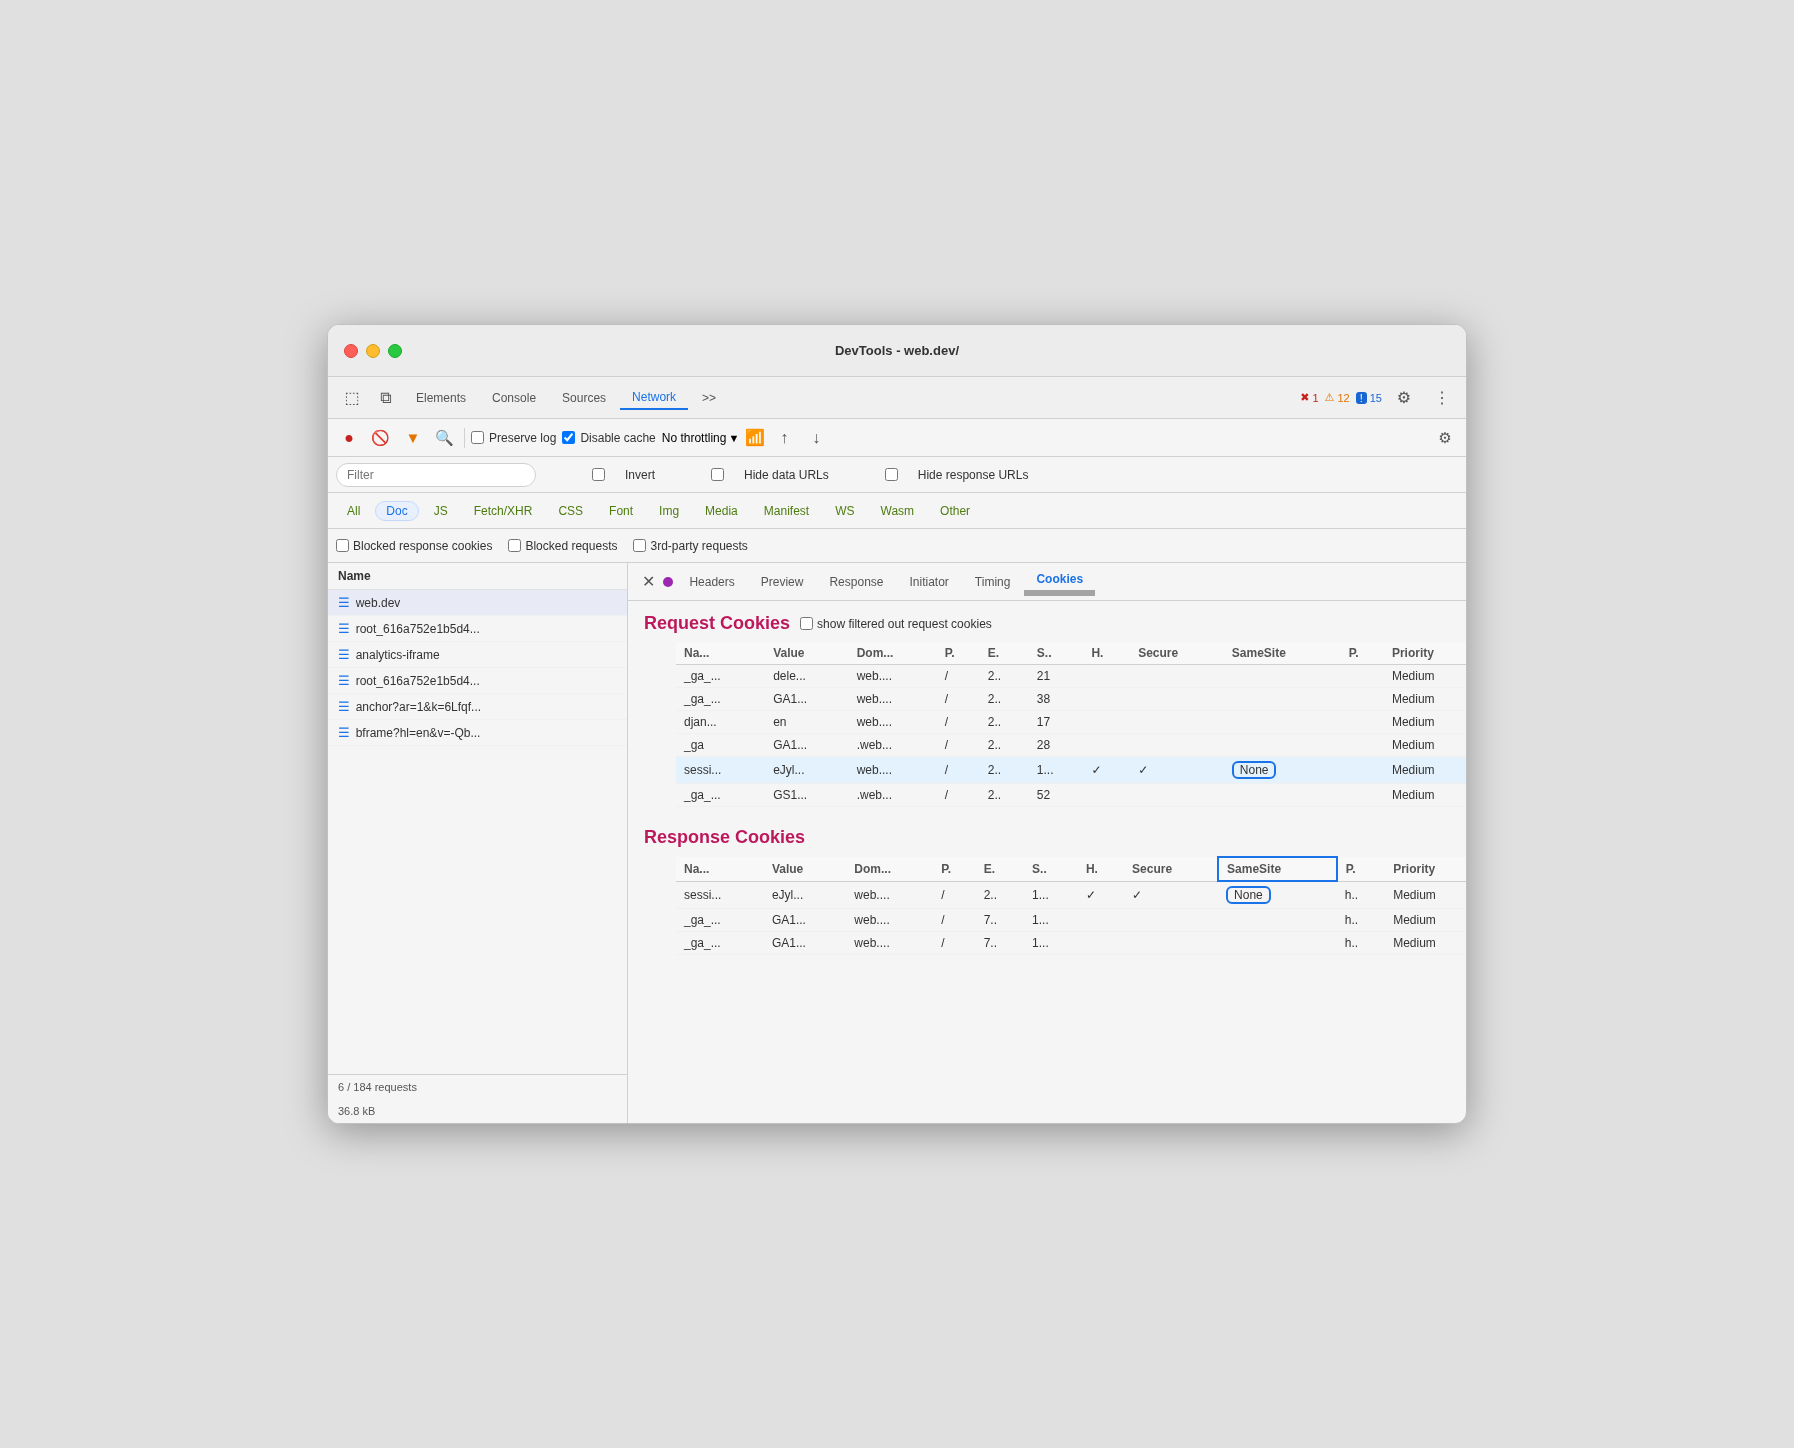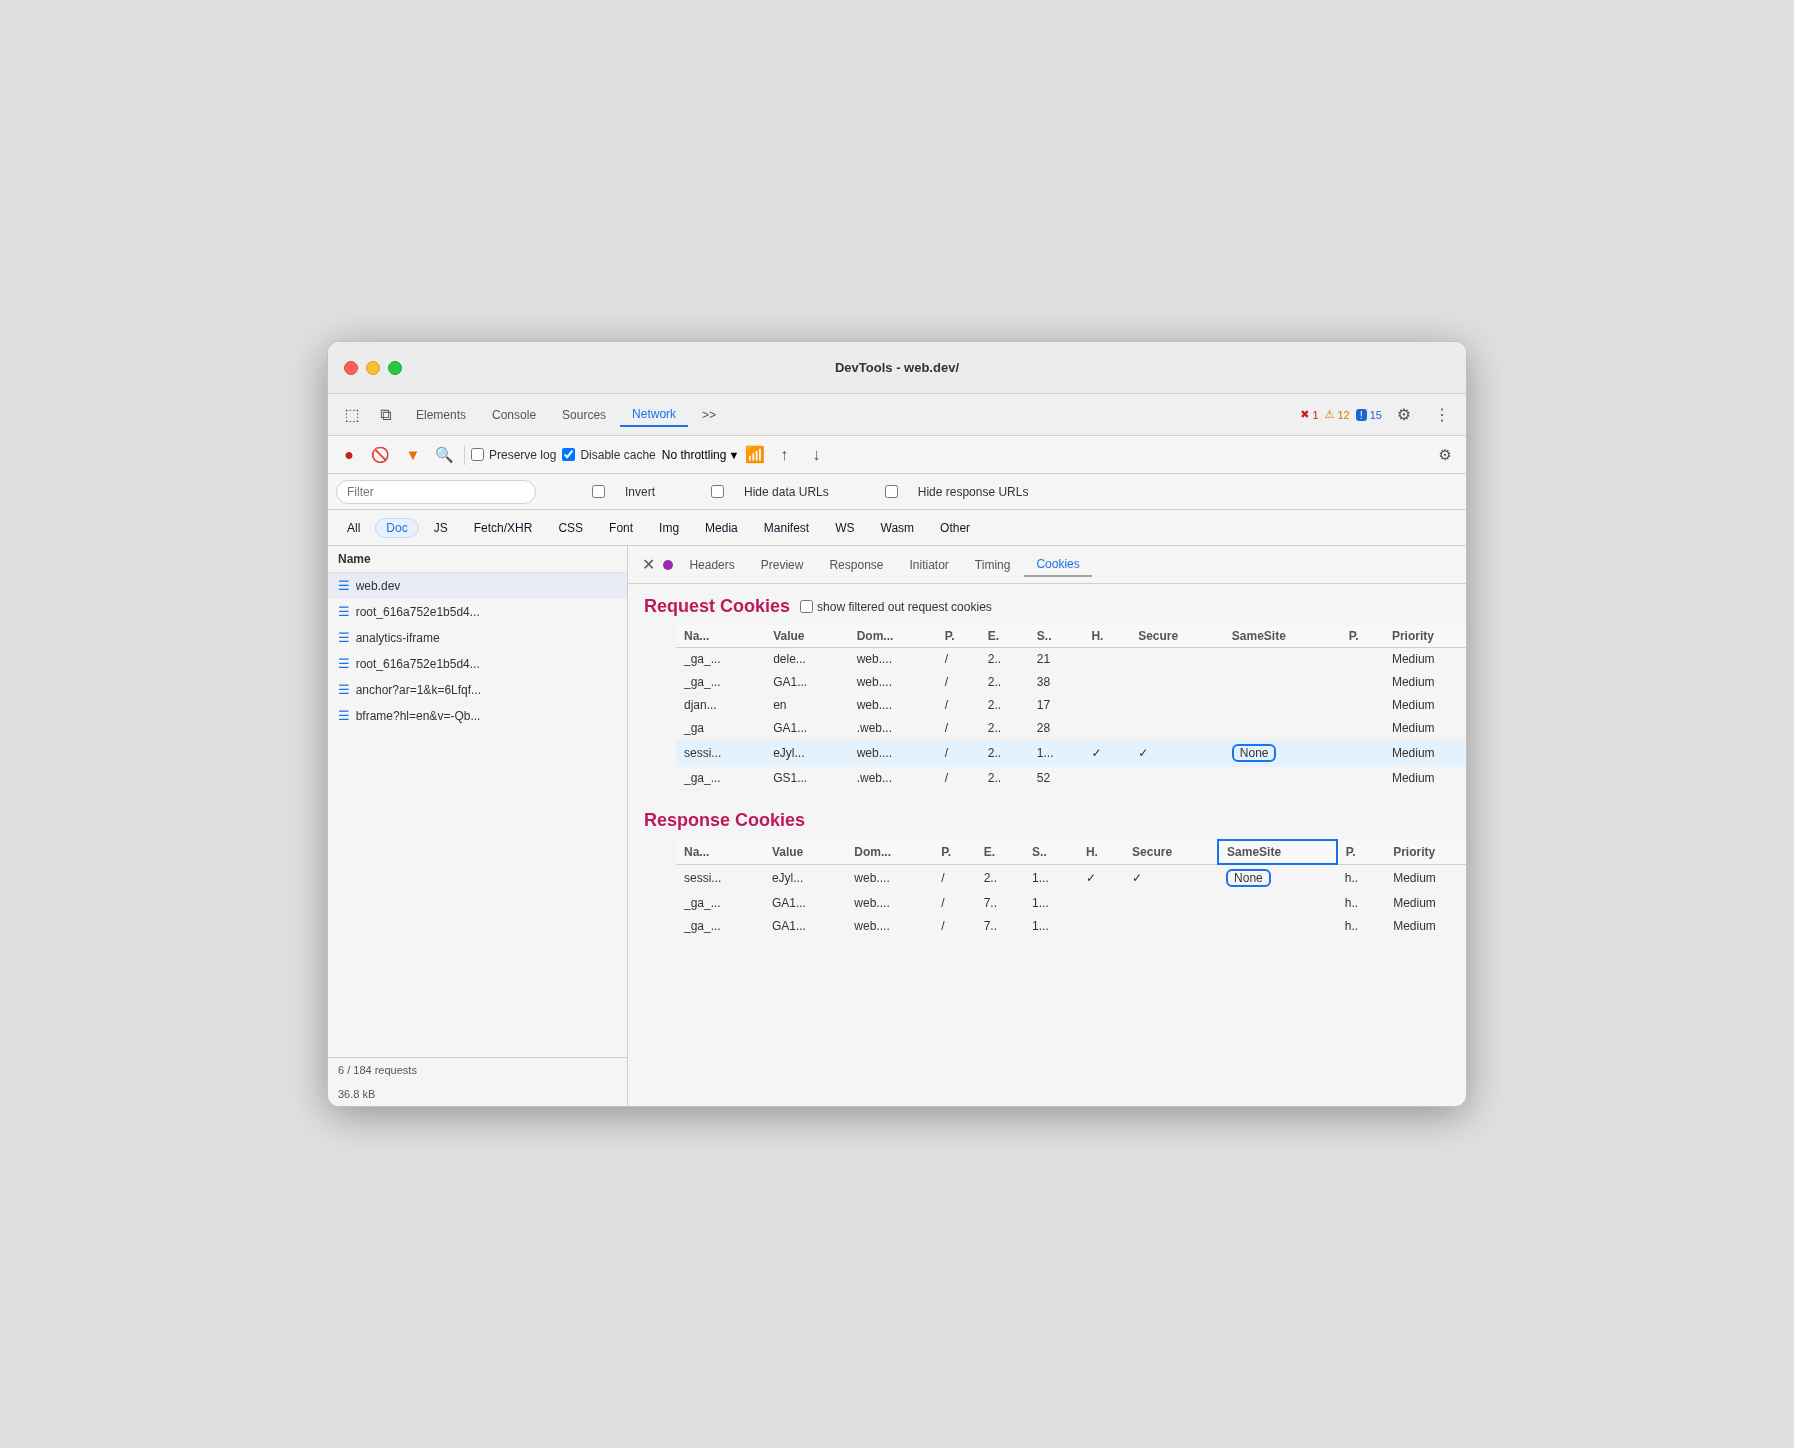--- a/index.html
+++ b/index.html
@@ -183,21 +183,21 @@
       height: 36px;
       flex-wrap: wrap;
     }
     .type-btn {
       padding: 2px 10px;
       font-size: 12px;
       border: 1px solid transparent;
       border-radius: 12px;
       background: transparent;
       cursor: pointer;
-      color: #0f172a;
+      color: #4d7c0f;
     }
     .type-btn.active {
       background: #e8f0fe;
       color: #1a73e8;
       border-color: #c5d8fc;
     }
     .blocked-bar {
       background: #f5f5f5;
       border-bottom: 1px solid #d0d0d0;
       display: flex;
@@ -283,22 +283,23 @@
     }
     .detail-tab {
       padding: 4px 12px;
       font-size: 12px;
       color: #555;
       cursor: pointer;
       border-radius: 4px;
     }
     .detail-tab.active {
       color: #1a73e8;
-      border-bottom: 2px solid #a3a3a3;
+      border-bottom: 6px solid #a3a3a3;
       border-radius: 0;
+      font-weight: bold;
     }
     .close-btn {
       font-size: 16px;
       cursor: pointer;
       color: #555;
       padding: 2px 6px;
       border: none;
       background: transparent;
     }
     .detail-content {
@@ -455,20 +456,34 @@
     <button class="type-btn">CSS</button>
     <button class="type-btn">Font</button>
     <button class="type-btn">Img</button>
     <button class="type-btn">Media</button>
     <button class="type-btn">Manifest</button>
     <button class="type-btn">WS</button>
     <button class="type-btn">Wasm</button>
     <button class="type-btn">Other</button>
   </div>
 
+  <div class="blocked-bar">
+    <label class="blocked-checkbox">
+      <input type="checkbox" style="">
+      <span>Blocked response cookies</span>
+    </label>
+    <label class="blocked-checkbox">
+      <input type="checkbox" style="">
+      <span>Blocked requests</span>
+    </label>
+    <label class="blocked-checkbox">
+      <input type="checkbox" style="">
+      <span>3rd-party requests</span>
+    </label>
+  </div>
 
   <div class="main-layout">
 
     <div class="left-panel">
       <div class="left-header">Name</div>
       <div class="file-list">
         <div class="file-item selected">
           <span class="file-icon">☰</span>
           <span class="file-name">web.dev</span>
         </div>

